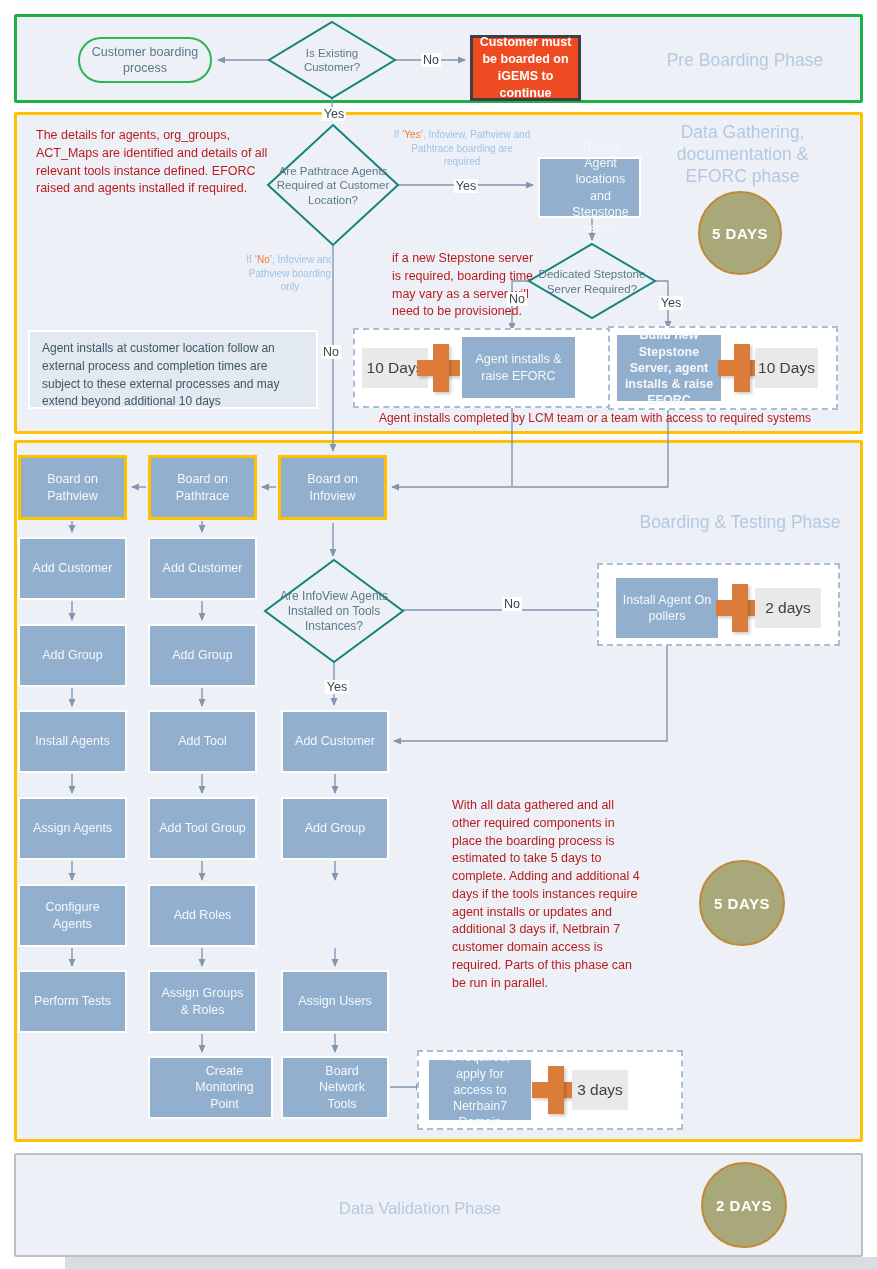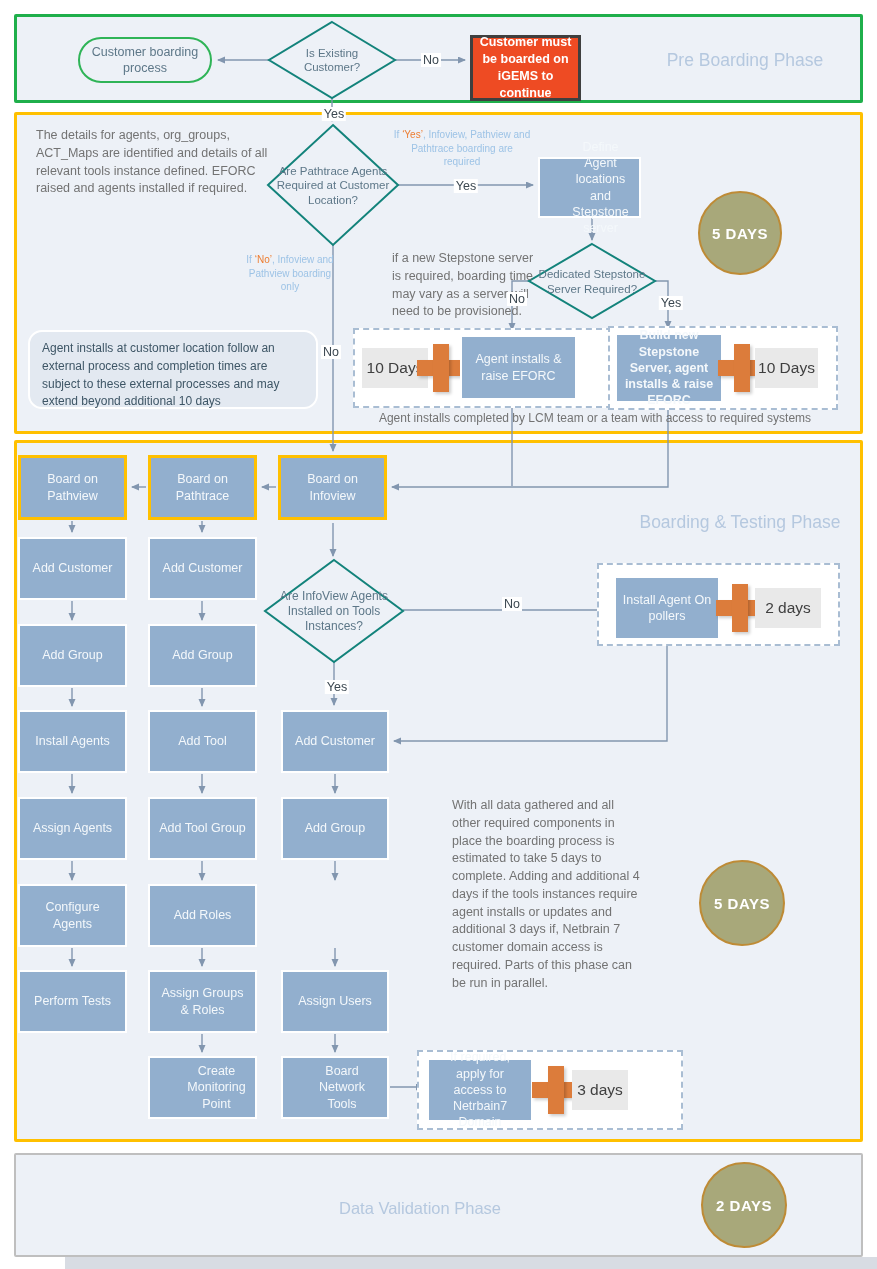--- a/index.html
+++ b/index.html
@@ -14,21 +14,21 @@
         line-height:1.3;padding:2px 6px;}
   .pbox.gold{border:3px solid #FFC000;}
   .pbox.bold{font-weight:bold;}
   .chip{background:#E9E9E9;color:#3F3F3F;display:flex;align-items:center;
         justify-content:center;font-size:15.5px;}
   .dashbox{background:#ffffff;border:2px dashed #A9BDD3;}
   .lbl{background:#ffffff;color:#3B4750;font-size:12.5px;padding:0 2px;
        transform:translate(-50%,-50%);white-space:nowrap;z-index:4;}
   .dtext{color:#5D7788;font-size:11.5px;line-height:1.25;text-align:center;
          display:flex;align-items:center;justify-content:center;z-index:3;}
-  .note-dark{color:#737373;font-size:12.5px;line-height:1.42;}
+  .note-dark{color:#b91c1c;font-size:12.5px;line-height:1.42;}
   .note-light{color:#9DC3E6;font-size:10px;line-height:1.35;text-align:center;}
   .hl-orange{color:#ED7D31;}
   .ptitle{color:#B5C8DF;font-size:17.5px;text-align:center;line-height:1.25;}
   .circle{background:#A8A87A;border:2px solid #BE8B36;border-radius:50%;color:#fff;
           font-weight:bold;font-size:15px;display:flex;align-items:center;
           justify-content:center;letter-spacing:.5px;}
   .stadium{border:2px solid #2FB457;border-radius:24px;display:flex;align-items:center;
            justify-content:center;color:#5D7788;font-size:12.5px;text-align:center;
            background:#EDF1F7;line-height:1.3;padding:2px 10px;}
   .alertbox{background:#EE4B23;border:3px solid #3F3F3F;color:#fff;font-weight:bold;
@@ -104,37 +104,41 @@
     </g>
   </svg>
 
   <div class="ptitle" style="left:640px;top:50px;width:210px;">Pre Boarding Phase</div>
   <div class="stadium" style="left:78px;top:37px;width:134px;height:46px;">Customer boarding process</div>
   <div class="dtext" style="left:287px;top:38px;width:90px;height:44px;">Is Existing Customer?</div>
   <div class="lbl" style="left:431px;top:60px;">No</div>
   <div class="lbl" style="left:334px;top:114px;">Yes</div>
   <div class="alertbox" style="left:470px;top:26px;width:111px;height:66px;">Customer must be boarded on iGEMS to continue</div>
 
+  <div class="ptitle" style="left:625px;top:122px;width:235px;">
+    <div>Data Gathering, documentation &amp;</div>
+    <div>EFORC phase</div>
+  </div>
   <div class="note-dark" style="left:36px;top:127px;width:235px;">The details for agents, org_groups, ACT_Maps are identified and details of all relevant tools instance defined. EFORC raised and agents installed if required.</div>
   <div class="dtext" style="left:273px;top:143px;width:120px;height:85px;">Are Pathtrace Agents Required at Customer Location?</div>
   <div class="note-light" style="left:392px;top:128px;width:140px;">
     <span>If </span><span class="hl-orange">‘Yes’</span><span>, Infoview, Pathview and Pathtrace boarding are required</span>
   </div>
   <div class="lbl" style="left:466px;top:186px;">Yes</div>
   <div class="pbox" style="left:538px;top:157px;width:103px;height:61px;padding-left:28px;">Define Agent locations and Stepstone server</div>
   <div class="circle" style="left:698px;top:191px;width:84px;height:84px;">5 DAYS</div>
   <div class="note-light" style="left:246px;top:253px;width:88px;">
     <span>If </span><span class="hl-orange">‘No’</span><span>, Infoview and Pathview boarding only</span>
   </div>
   <div class="note-dark" style="left:360px;top:250px;width:152px;margin-left:32px;">if a new Stepstone server is required, boarding time may vary as a server will need to be provisioned.</div>
   <div class="dtext" style="left:533px;top:253px;width:118px;height:57px;">Dedicated Stepstone Server Required?</div>
   <div class="lbl" style="left:517px;top:299px;">No</div>
   <div class="lbl" style="left:671px;top:303px;">Yes</div>
   <div class="lbl" style="left:331px;top:352px;">No</div>
-  <div class="graynote" style="left:28px;top:330px;width:290px;height:79px;border-radius:14px;">Agent installs at customer location follow an external process and completion times are subject to these external processes and may extend beyond additional 10 days</div>
+  <div class="graynote" style="left:28px;top:330px;width:290px;height:79px;">Agent installs at customer location follow an external process and completion times are subject to these external processes and may extend beyond additional 10 days</div>
 
   <div class="dashbox" style="left:353px;top:328px;width:330px;height:80px;"></div>
   <div class="chip" style="left:362px;top:348px;width:66px;height:40px;">10 Days</div>
   <div class="plus" style="left:417px;top:344px;"></div>
   <div class="pbox" style="left:460px;top:335px;width:117px;height:65px;">Agent installs &amp; raise EFORC</div>
 
   <div class="dashbox" style="left:608px;top:326px;width:230px;height:84px;"></div>
   <div class="pbox bold" style="left:615px;top:333px;width:108px;height:70px;">Build new Stepstone Server, agent installs &amp; raise EFORC</div>
   <div class="plus" style="left:718px;top:344px;"></div>
   <div class="chip" style="left:755px;top:348px;width:63px;height:40px;">10 Days</div>
@@ -153,21 +157,21 @@
   <div class="pbox" style="left:18px;top:797px;width:109px;height:63px;">Assign Agents</div>
   <div class="pbox" style="left:18px;top:884px;width:109px;height:63px;">Configure Agents</div>
   <div class="pbox" style="left:18px;top:970px;width:109px;height:63px;">Perform Tests</div>
 
   <div class="pbox" style="left:148px;top:537px;width:109px;height:63px;">Add Customer</div>
   <div class="pbox" style="left:148px;top:624px;width:109px;height:63px;">Add Group</div>
   <div class="pbox" style="left:148px;top:710px;width:109px;height:63px;">Add Tool</div>
   <div class="pbox" style="left:148px;top:797px;width:109px;height:63px;text-align:right;">Add Tool Group</div>
   <div class="pbox" style="left:148px;top:884px;width:109px;height:63px;">Add Roles</div>
   <div class="pbox" style="left:148px;top:970px;width:109px;height:63px;">Assign Groups &amp; Roles</div>
-  <div class="pbox" style="left:148px;top:1056px;width:109px;height:63px;padding-left:34px;">Create Monitoring Point</div>
+  <div class="pbox" style="left:148px;top:1056px;width:125px;height:63px;padding-left:34px;">Create Monitoring Point</div>
 
   <div class="dtext" style="left:272px;top:577px;width:124px;height:68px;font-size:12px;">Are InfoView Agents Installed on Tools Instances?</div>
   <div class="lbl" style="left:512px;top:604px;">No</div>
   <div class="lbl" style="left:337px;top:687px;">Yes</div>
   <div class="pbox" style="left:281px;top:710px;width:108px;height:63px;">Add Customer</div>
   <div class="pbox" style="left:281px;top:797px;width:108px;height:63px;">Add Group</div>
   <div class="pbox" style="left:281px;top:970px;width:108px;height:63px;">Assign Users</div>
   <div class="pbox" style="left:281px;top:1056px;width:108px;height:63px;padding-left:20px;">Board Network Tools</div>
 
   <div class="dashbox" style="left:597px;top:563px;width:243px;height:83px;"></div>

